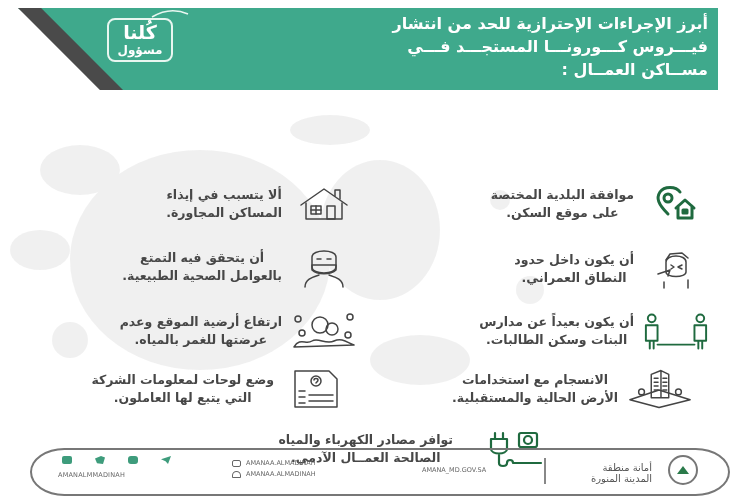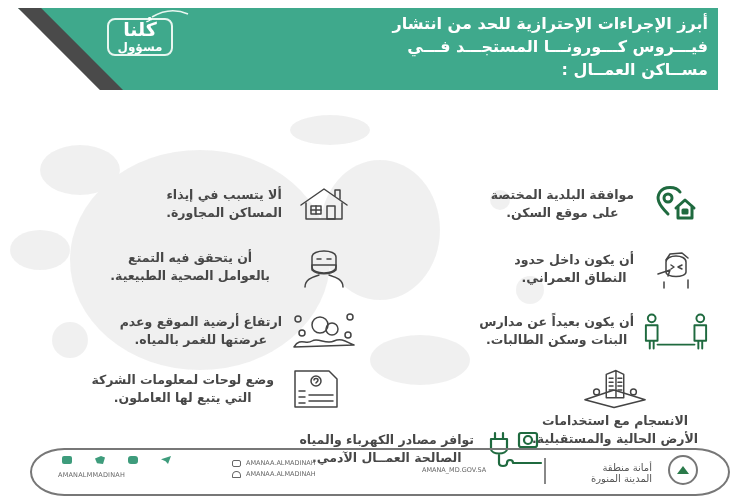--- a/index.html
+++ b/index.html
@@ -9,21 +9,21 @@
   .bg-splatter { position: absolute; left: 0; top: 110px; width: 750px; height: 330px; pointer-events: none; }
 
   
   .header { position: absolute; left: 0; top: 0; width: 750px; height: 95px; }
   .header-band { position: absolute; left: 18px; top: 8px; width: 700px; height: 82px;
     background: #3fa98c; clip-path: polygon(0 0, 100% 0, 100% 100%, 14% 100%); }
   .header-shadow { position: absolute; left: 18px; top: 8px; width: 105px; height: 82px;
     background: #4a4a4a; clip-path: polygon(0 0, 22% 0, 100% 100%, 78% 100%); }
   .header-title { position: absolute; right: 42px; top: 12px; width: 420px; text-align: right;
     direction: rtl; color: #ffffff; font-weight: bold; font-size: 16px; line-height: 23px; }
-  .logo-box { position: absolute; left: 107px; top: 18px; width: 66px; height: 38px;
+  .logo-box { position: absolute; left: 107px; top: 18px; width: 66px; height: 44px;
     border: 2px solid #e8f6f0; border-radius: 8px; display: flex; flex-direction: column;
     align-items: center; justify-content: center; color: #ffffff; direction: rtl; }
   .logo-l1 { font-size: 19px; font-weight: bold; line-height: 20px; }
   .logo-l2 { font-size: 12px; font-weight: bold; line-height: 17px; }
   .logo-swoosh { position: absolute; left: 150px; top: 8px; width: 40px; height: 12px; }
 
   
   .item { position: absolute; display: flex; align-items: center; direction: rtl; margin-top: 46px; }
   .item .icon { width: 68px; height: 46px; display: flex; align-items: center; justify-content: center; flex: none; }
   .item .text { font-size: 12.5px; font-weight: bold; line-height: 18px; color: #474747; text-align: center; padding: 0 8px; white-space: nowrap; }
@@ -121,21 +121,21 @@
         <path d="M54 14 H66 V30 H54 Z M58 30 V38 M62 30 V38"></path>
         <path d="M16 34 H54"></path>
       </svg>
   </div>
   <div class="text">
     <div>أن يكون بعيداً عن مدارس</div>
     <div>البنات وسكن الطالبات.</div>
   </div>
 </div>
 
-<div class="item" style="right:44px; top:320px;flex-direction:column;">
+<div class="item" style="right:56px; top:320px;">
   <div class="icon gray">
     <svg width="70" height="42" viewBox="0 0 70 42">
         <path d="M26 6 L36 2 L44 6 V30 H26 Z M36 2 V30"></path>
         <path d="M29 10 H33 M29 14 H33 M29 18 H33 M29 22 H33 M38 10 H42 M38 14 H42 M38 18 H42 M38 22 H42"></path>
         <path d="M4 32 L34 22 L66 32 L34 40 Z"></path>
         <circle cx="16" cy="24" r="3"></circle>
         <circle cx="54" cy="24" r="3"></circle>
       </svg>
   </div>
   <div class="text">
@@ -154,21 +154,21 @@
         <path d="M17 19 V27 M12 23 H22"></path>
         <rect x="28" y="19" width="8" height="13"></rect>
       </svg>
   </div>
   <div class="text">
     <div>ألا يتسبب في إيذاء</div>
     <div>المساكن المجاورة.</div>
   </div>
 </div>
 
-<div class="item" style="right:392px; top:198px;gap:12px;">
+<div class="item" style="right:392px; top:198px;">
   <div class="icon gray">
     <svg width="46" height="44" viewBox="0 0 46 44">
         <path d="M11 12 C11 4 35 4 35 12 V22 C35 30 11 30 11 22 Z"></path>
         <path d="M11 20 H35 V25 C30 30 16 30 11 25 Z"></path>
         <path d="M16 14 H20 M26 14 H30"></path>
         <path d="M4 42 C4 34 12 32 18 30 M42 42 C42 34 34 32 28 30"></path>
       </svg>
   </div>
   <div class="text">
     <div>أن يتحقق فيه التمتع</div>
@@ -202,21 +202,21 @@
         <path d="M23 11 C23 9 27 9 27 11 C27 13 25 13 25 14"></path>
         <path d="M8 22 H14 M8 28 H14 M8 34 H14 M18 26 H42 M18 32 H42"></path>
       </svg>
   </div>
   <div class="text">
     <div>وضع لوحات لمعلومات الشركة</div>
     <div>التي يتبع لها العاملون.</div>
   </div>
 </div>
 
-<div class="item" style="right:200px; top:380px;">
+<div class="item" style="right:200px; top:380px;gap:21px;">
   <div class="icon dark">
     <svg width="62" height="40" viewBox="0 0 62 40" style="stroke-width:2.2">
         <rect x="34" y="4" width="18" height="14" rx="2"></rect>
         <circle cx="43" cy="11" r="4"></circle>
         <path d="M10 4 V10 M18 4 V10"></path>
         <path d="M6 10 H22 V20 C22 26 6 26 6 20 Z"></path>
         <path d="M14 26 V34 C14 38 22 38 22 34 C22 30 28 30 28 34 H56"></path>
       </svg>
   </div>
   <div class="text">

